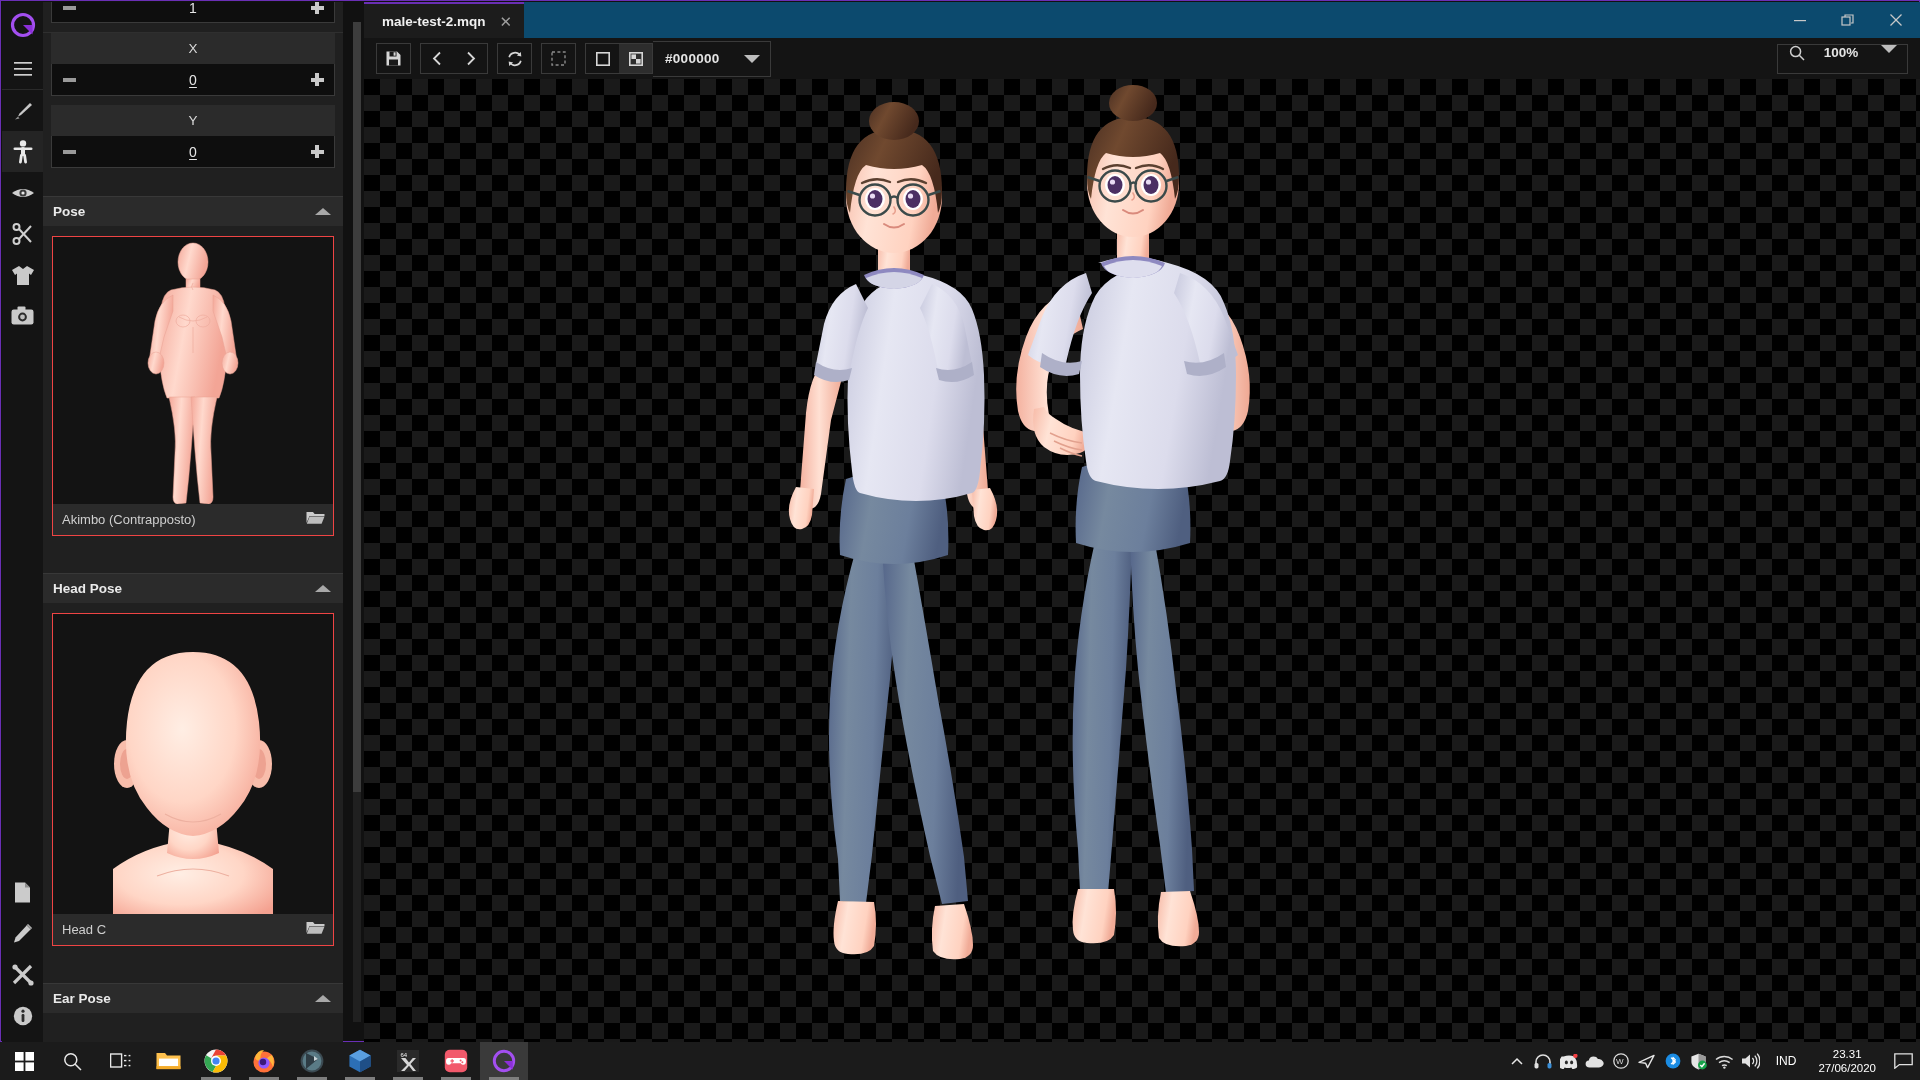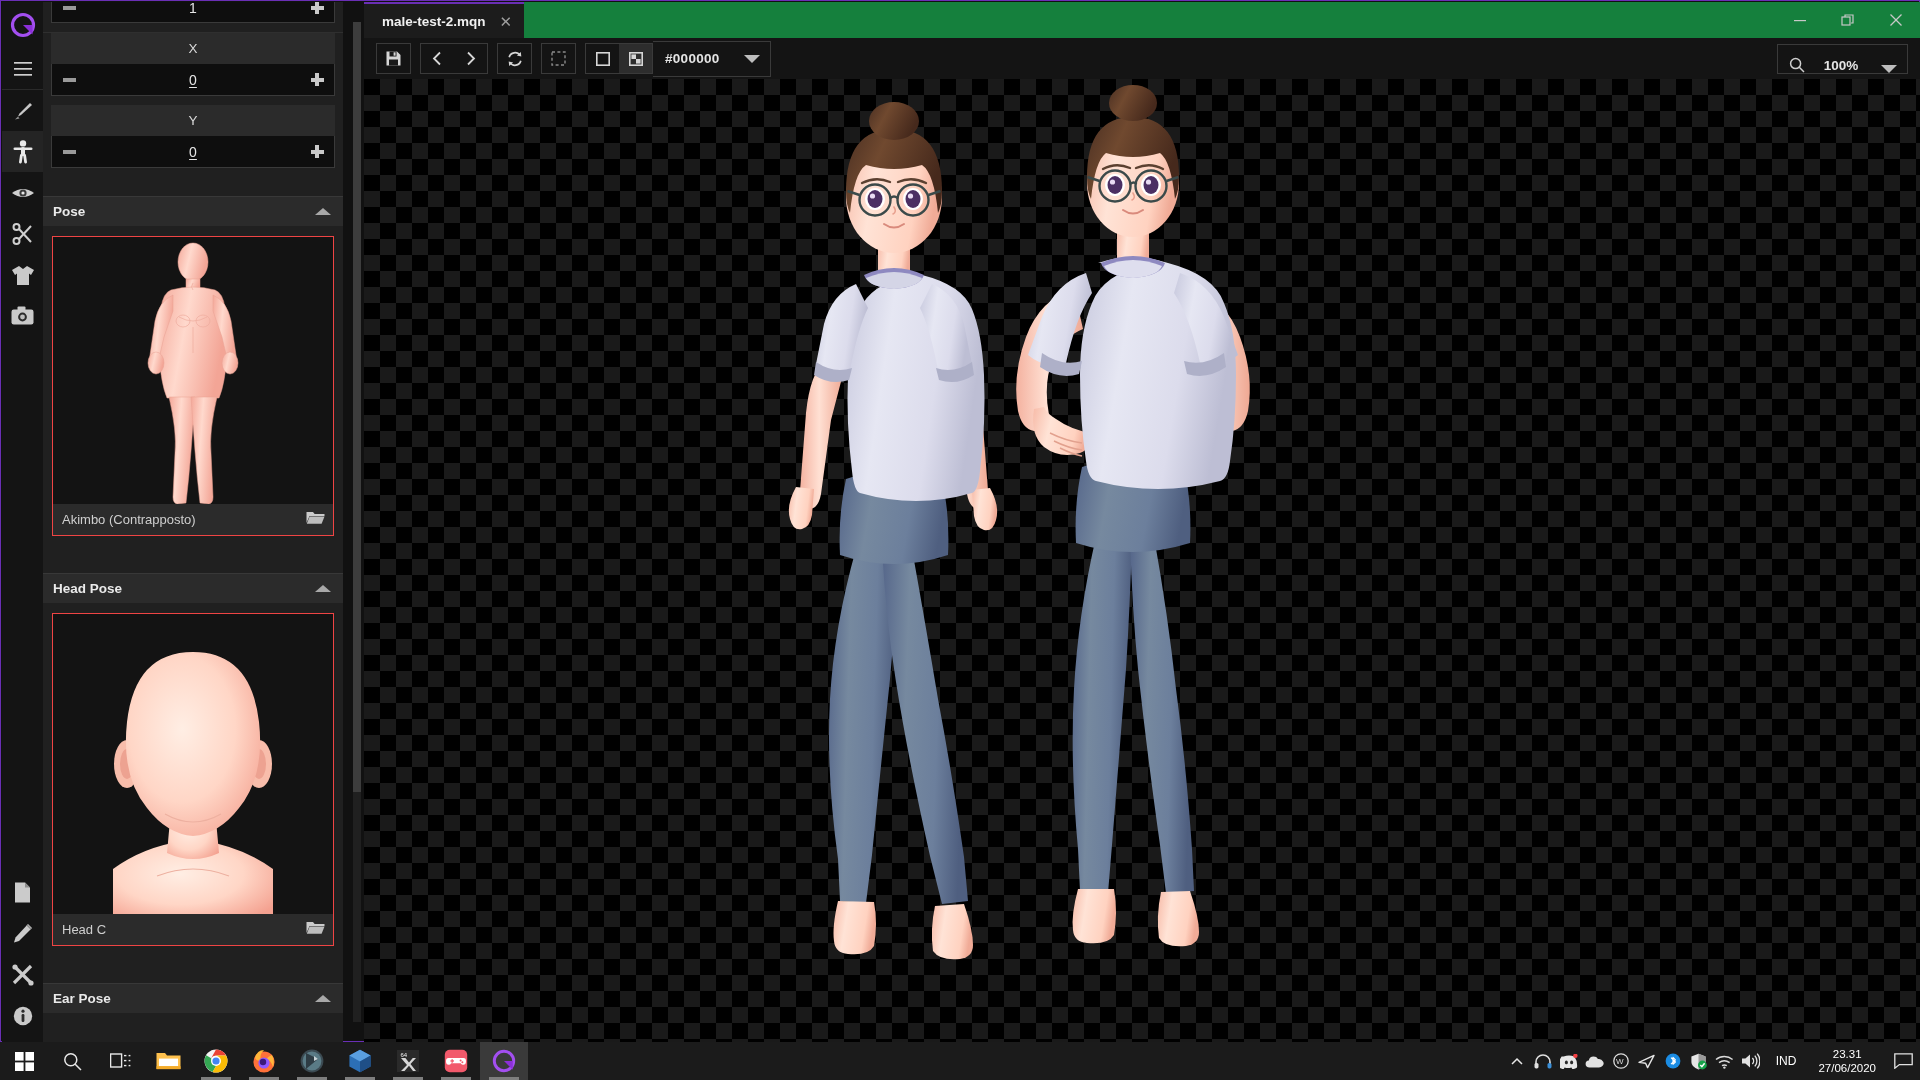--- a/index.html
+++ b/index.html
@@ -88,21 +88,21 @@
 
   
   .pscroll {
     position:absolute; left:352px; top:21px; width:8px; height:1000px;
   }
   .pscroll .track { position:absolute; inset:0; background:#202020; }
   .pscroll .thumb { position:absolute; left:0; top:0; width:8px; height:770px; background:#3d3d3d; }
 
   
   .titlebar {
-    position:absolute; left:363px; top:1px; width:1556px; height:36px; background:#15803d;
+    position:absolute; left:363px; top:1px; width:1556px; height:36px; background:#0c4a6e;
     display:flex; align-items:flex-end;
   }
   .tab {
     height:36px; background:#1c1c1c; display:flex; align-items:center; gap:14px;
     padding:0 12px 0 18px; cursor:pointer; border-top:2px solid #6a2fb5;
   }
   .tab .tname { color:#f0f0f0; font-size:13.5px; font-weight:bold; }
   .tab .tclose { color:#9e9e9e; font-size:15px; line-height:1; cursor:pointer; }
   .titlebar .grow { flex:1; }
   .wbtn { width:48px; height:36px; display:flex; align-items:center; justify-content:center; cursor:pointer; }
@@ -116,21 +116,21 @@
   .tb-btn { width:33px; height:29px; display:flex; align-items:center; justify-content:center; cursor:pointer; }
   .tb-btn.sel { background:#2d2d2d; }
   .hexbox {
     display:flex; align-items:center; height:36px; border:1px solid #3a3a3a; border-left:none;
     padding:0 10px 0 12px; min-width:118px; cursor:pointer;
   }
   .hexbox .hx { flex:1; color:#e4e4e4; font-size:13.5px; font-weight:bold; letter-spacing:.3px; }
   .tri-down { width:0;height:0;border-left:8px solid transparent;border-right:8px solid transparent;border-top:8px solid #bdbdbd; margin-left:16px;}
   .tb-spacer { flex:1; }
   .zoombox {
-    display:flex; align-items:flex-end; height:30px; border:1px solid #3a3a3a;
+    display:flex; align-items:flex-start; height:30px; border:1px solid #3a3a3a;
     padding:0 10px 0 11px; gap:12px; cursor:pointer;
   }
   .zoombox .zv { color:#e4e4e4; font-size:13.5px; font-weight:bold; min-width:48px; text-align:center; }
 
   
   .canvas {
     position:absolute; left:363px; top:78px; width:1556px; height:963px;
     background-color:#000;
     background-image:
       linear-gradient(45deg,#1a1a1a 25%,transparent 25%,transparent 75%,#1a1a1a 75%),

